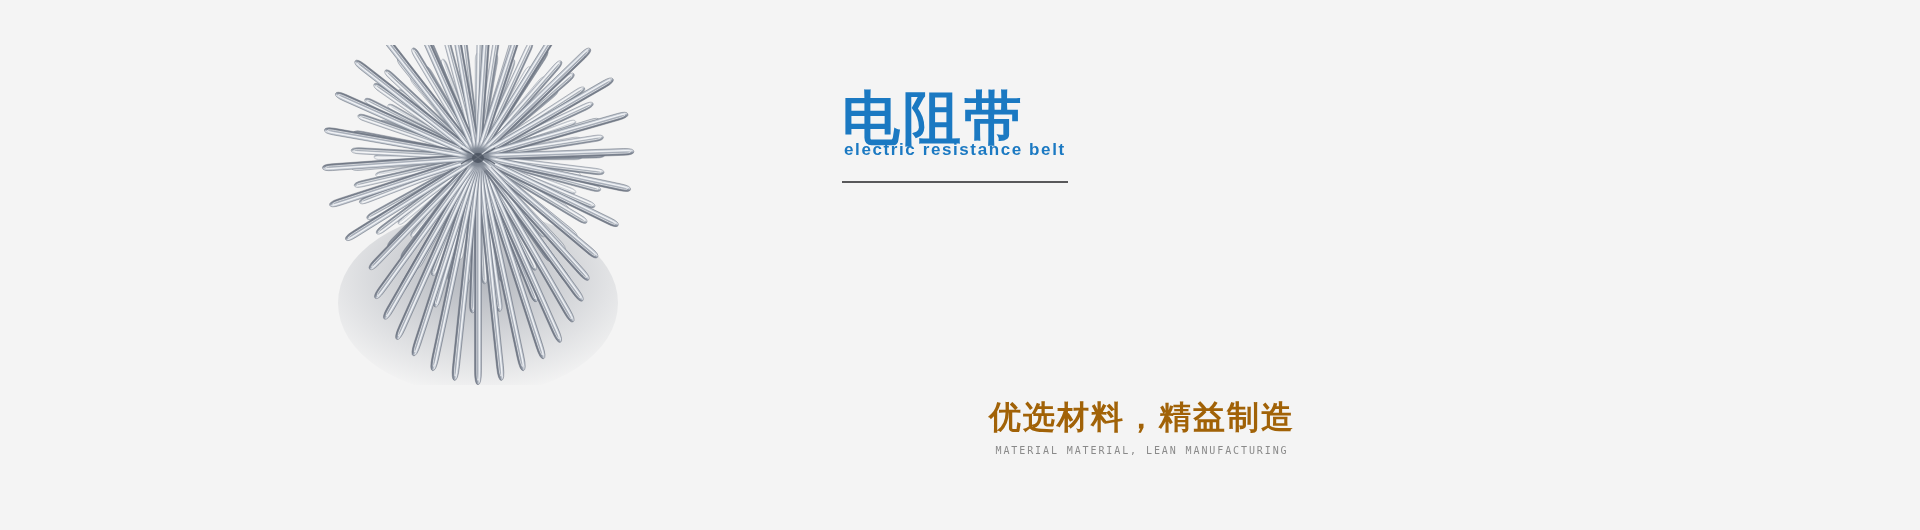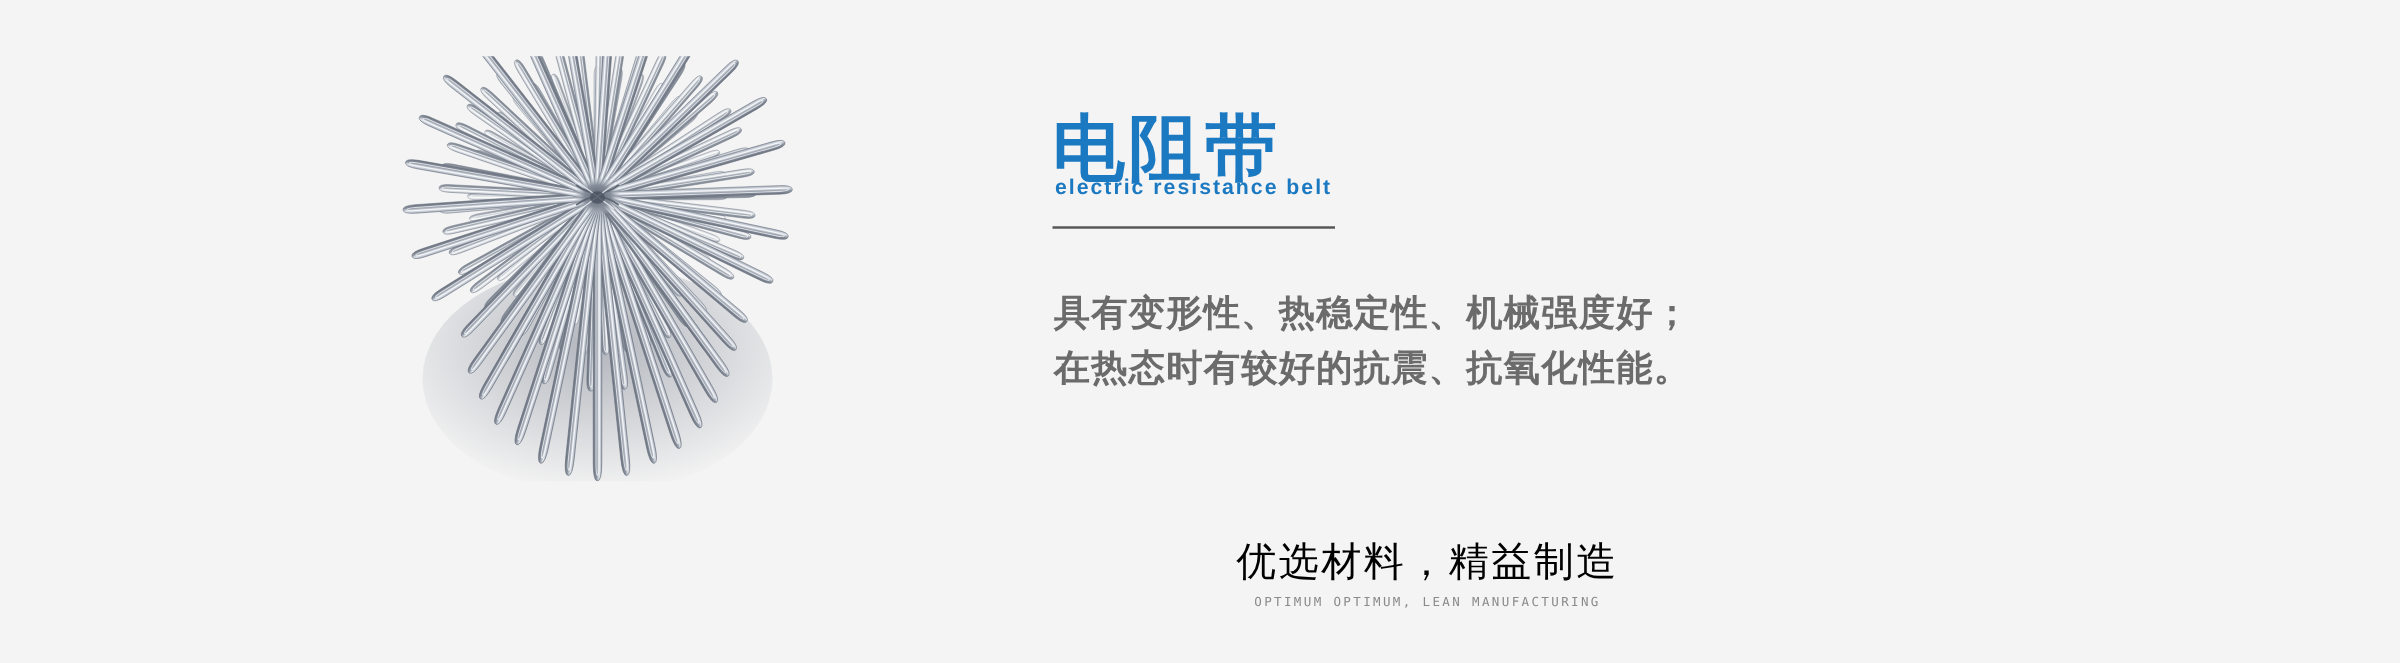--- a/index.html
+++ b/index.html
@@ -98,26 +98,25 @@
   .slogan {
     position: absolute;
     left: 112px;
     top: 396px;
     width: 380px;
     text-align: center;
   }
   .slogan-cn {
     font-size: 32px;
     line-height: 42px;
-    font-weight: 400;
-    color: #000000;
+    font-weight: 700;
+    color: #a16207;
     letter-spacing: 2px;
     font-family: "DejaVu Serif", "Liberation Serif", serif;
     white-space: nowrap;
-    margin-top: 32px;
   }
   .slogan-en {
     margin-top: 6px;
     font-size: 10px;
     line-height: 14px;
     color: #8a8a8a;
     letter-spacing: 1.9px;
     font-family: "DejaVu Sans Mono", "Liberation Mono", monospace;
     white-space: nowrap;
   }
@@ -317,24 +316,20 @@
   </div>
 
   <div class="content">
 
     <h1 class="title-cn">电阻带</h1>
 
     <div class="title-en">electric resistance belt</div>
 
     <div class="divider"></div>
 
-    <div class="desc">
-      <span class="desc-line">具有变形性、热稳定性、机械强度好；</span>
-      <span class="desc-line">在热态时有较好的抗震、抗氧化性能。</span>
-    </div>
 
     <div class="slogan">
       <div class="slogan-cn">优选材料，精益制造</div>
-      <div class="slogan-en">OPTIMUM OPTIMUM, LEAN MANUFACTURING</div>
+      <div class="slogan-en">MATERIAL MATERIAL, LEAN MANUFACTURING</div>
     </div>
 
   </div>
 </div>
 
 </body></html>

